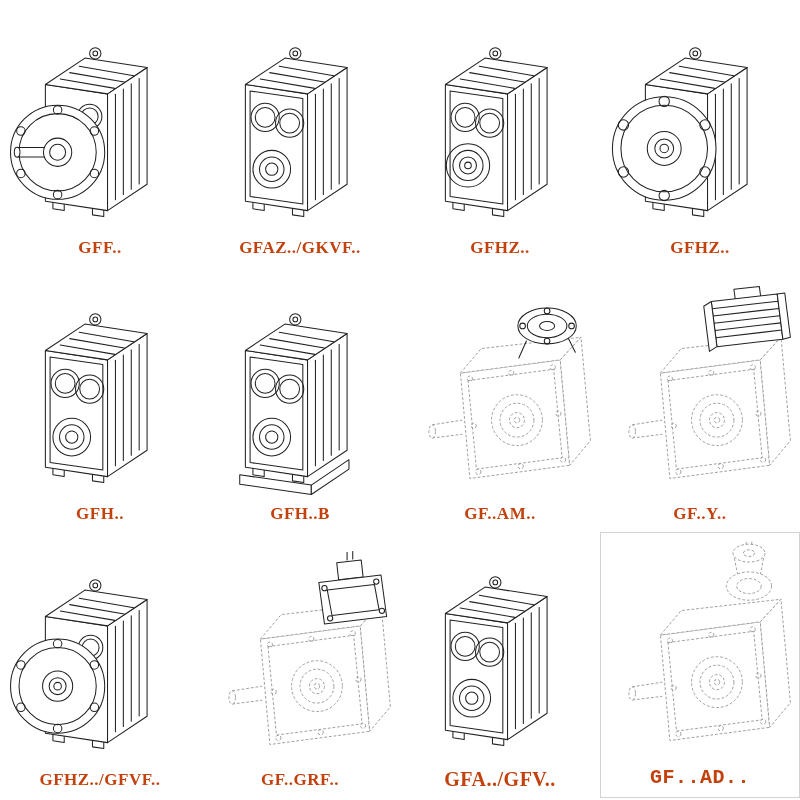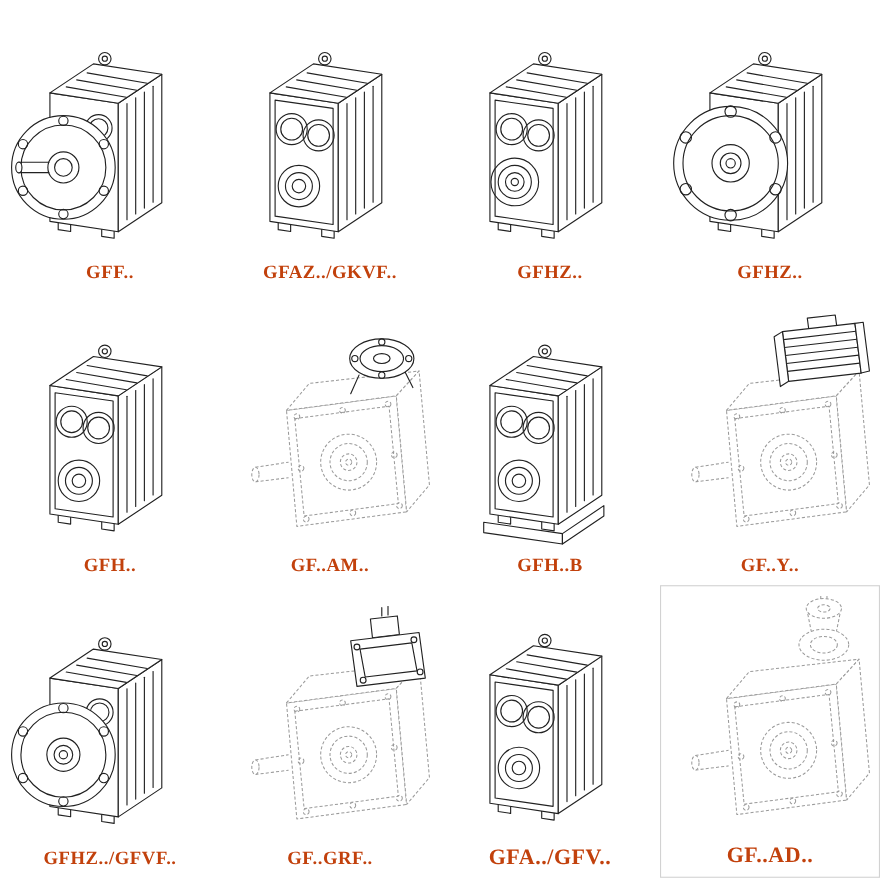--- a/index.html
+++ b/index.html
@@ -36,21 +36,21 @@
     color:#c2410c;
     text-align:left;
     line-height:1.1;
     margin-top:2px;
     white-space:nowrap;
   }
   
   .grid .cell:nth-child(11) .caption,
   .grid .cell:nth-child(12) .caption{font-size:20px;}
   
-  .cell-bordered{border:1px solid #d2d2d2;}
+  .cell-bordered{border:1px solid #d2d2d2;font-family:Liberation Mono, monospace;}
 </style>
 </head>
 <body>
 
 <div class="grid">
 
   <figure class="cell">
     <div class="drawing">
         <svg viewBox="0 0 200 240">
           <path d="M50,200 l12,1.8 0,10 -12,-1.8 Z" fill="none" stroke="#222222" stroke-width="1.1" stroke-linejoin="round" stroke-linecap="round"></path>
@@ -202,20 +202,52 @@
           <circle cx="63" cy="113" r="15" fill="none" stroke="#222222" stroke-width="1.1" stroke-linejoin="round" stroke-linecap="round"></circle>
           <circle cx="63" cy="113" r="10.5" fill="none" stroke="#222222" stroke-width="1.1" stroke-linejoin="round" stroke-linecap="round"></circle>
           <circle cx="89" cy="119" r="15" fill="none" stroke="#222222" stroke-width="1.1" stroke-linejoin="round" stroke-linecap="round"></circle>
           <circle cx="89" cy="119" r="10.5" fill="none" stroke="#222222" stroke-width="1.1" stroke-linejoin="round" stroke-linecap="round"></circle>
           <circle cx="70" cy="170" r="20" fill="none" stroke="#222222" stroke-width="1.1" stroke-linejoin="round" stroke-linecap="round"></circle>
           <circle cx="70" cy="170" r="13" fill="none" stroke="#222222" stroke-width="1.1" stroke-linejoin="round" stroke-linecap="round"></circle>
           <circle cx="70" cy="170" r="6.5" fill="none" stroke="#222222" stroke-width="1.1" stroke-linejoin="round" stroke-linecap="round"></circle>
         </svg>
       </div>
     <figcaption class="caption">GFH..</figcaption>
+  </figure>
+
+  <figure class="cell">
+    <div class="drawing">
+        <svg viewBox="0 0 200 240">
+          <path d="M50,200 l12,1.8 0,10 -12,-1.8 Z" fill="none" stroke="#222222" stroke-width="1.1" stroke-linejoin="round" stroke-linecap="round"></path>
+          <path d="M92,206.5 l12,1.8 0,10 -12,-1.8 Z" fill="none" stroke="#222222" stroke-width="1.1" stroke-linejoin="round" stroke-linecap="round"></path>
+          <path d="M42,78 L108,88 L108,212 L42,202 Z" fill="#fff" stroke="#222222" stroke-width="1.1" stroke-linejoin="round" stroke-linecap="round"></path>
+          <path d="M108,88 L150,60 L150,184 L108,212 Z" fill="#fff" stroke="#222222" stroke-width="1.1" stroke-linejoin="round" stroke-linecap="round"></path>
+          <path d="M42,78 L84,50 L150,60 L108,88 Z" fill="#fff" stroke="#222222" stroke-width="1.1" stroke-linejoin="round" stroke-linecap="round"></path>
+          <circle cx="95" cy="45" r="6" fill="none" stroke="#222222" stroke-width="1.1" stroke-linejoin="round" stroke-linecap="round"></circle>
+          <circle cx="95" cy="45" r="2.5" fill="none" stroke="#222222" stroke-width="1.1" stroke-linejoin="round" stroke-linecap="round"></circle>
+          <line x1="116.4" y1="88.4" x2="116.4" y2="200.4" fill="none" stroke="#222222" stroke-width="1.1" stroke-linejoin="round" stroke-linecap="round"></line>
+          <line x1="124.8" y1="82.8" x2="124.8" y2="194.8" fill="none" stroke="#222222" stroke-width="1.1" stroke-linejoin="round" stroke-linecap="round"></line>
+          <line x1="133.2" y1="77.2" x2="133.2" y2="189.2" fill="none" stroke="#222222" stroke-width="1.1" stroke-linejoin="round" stroke-linecap="round"></line>
+          <line x1="141.6" y1="71.6" x2="141.6" y2="183.6" fill="none" stroke="#222222" stroke-width="1.1" stroke-linejoin="round" stroke-linecap="round"></line>
+          <line x1="57.760000000000005" y1="72.16" x2="115.76" y2="82.16" fill="none" stroke="#222222" stroke-width="1.1" stroke-linejoin="round" stroke-linecap="round"></line>
+          <line x1="67.84" y1="65.44" x2="125.84" y2="75.44" fill="none" stroke="#222222" stroke-width="1.1" stroke-linejoin="round" stroke-linecap="round"></line>
+          <line x1="77.92" y1="58.72" x2="135.92000000000002" y2="68.72" fill="none" stroke="#222222" stroke-width="1.1" stroke-linejoin="round" stroke-linecap="round"></line>
+          <path d="M47,85 L103,93 L103,205 L47,197 Z" fill="none" stroke="#222222" stroke-width="1.1" stroke-linejoin="round" stroke-linecap="round"></path>
+          <circle cx="63" cy="113" r="15" fill="none" stroke="#222222" stroke-width="1.1" stroke-linejoin="round" stroke-linecap="round"></circle>
+          <circle cx="63" cy="113" r="10.5" fill="none" stroke="#222222" stroke-width="1.1" stroke-linejoin="round" stroke-linecap="round"></circle>
+          <circle cx="89" cy="119" r="15" fill="none" stroke="#222222" stroke-width="1.1" stroke-linejoin="round" stroke-linecap="round"></circle>
+          <circle cx="89" cy="119" r="10.5" fill="none" stroke="#222222" stroke-width="1.1" stroke-linejoin="round" stroke-linecap="round"></circle>
+          <circle cx="70" cy="170" r="20" fill="none" stroke="#222222" stroke-width="1.1" stroke-linejoin="round" stroke-linecap="round"></circle>
+          <circle cx="70" cy="170" r="13" fill="none" stroke="#222222" stroke-width="1.1" stroke-linejoin="round" stroke-linecap="round"></circle>
+          <circle cx="70" cy="170" r="6.5" fill="none" stroke="#222222" stroke-width="1.1" stroke-linejoin="round" stroke-linecap="round"></circle>
+          <path d="M36,210 L112,221 L112,231 L36,220 Z" fill="#fff" stroke="#222222" stroke-width="1.1" stroke-linejoin="round" stroke-linecap="round"></path>
+          <path d="M112,221 L152,194 L152,204 L112,231 Z" fill="#fff" stroke="#222222" stroke-width="1.1" stroke-linejoin="round" stroke-linecap="round"></path>
+        </svg>
+      </div>
+    <figcaption class="caption">GFH..B</figcaption>
   </figure>
 
   <figure class="cell">
     <div class="drawing">
         <svg viewBox="0 0 200 240">
           <line x1="28" y1="157" x2="60" y2="152" fill="none" stroke="#9a9a9a" stroke-width="1" stroke-dasharray="3 2" stroke-linejoin="round"></line>
           <line x1="28" y1="171" x2="60" y2="167" fill="none" stroke="#9a9a9a" stroke-width="1" stroke-dasharray="3 2" stroke-linejoin="round"></line>
           <ellipse cx="28" cy="164" rx="3.5" ry="7" fill="#fff" stroke="#9a9a9a" stroke-width="1" stroke-dasharray="3 2" stroke-linejoin="round"></ellipse>
           <path d="M58,102 L164,88 L174,200 L68,214 Z" fill="#fff" stroke="#9a9a9a" stroke-width="1" stroke-dasharray="3 2" stroke-linejoin="round"></path>
           <path d="M58,102 L80,76 L186,64 L164,88 Z" fill="#fff" stroke="#9a9a9a" stroke-width="1" stroke-dasharray="3 2" stroke-linejoin="round"></path>
@@ -243,52 +275,20 @@
           <circle cx="150" cy="36" r="3" fill="none" stroke="#222222" stroke-width="1.1" stroke-linejoin="round" stroke-linecap="round"></circle>
           <circle cx="150" cy="68" r="3" fill="none" stroke="#222222" stroke-width="1.1" stroke-linejoin="round" stroke-linecap="round"></circle>
         </svg>
       </div>
     <figcaption class="caption">GF..AM..</figcaption>
   </figure>
 
   <figure class="cell">
     <div class="drawing">
         <svg viewBox="0 0 200 240">
-          <path d="M50,200 l12,1.8 0,10 -12,-1.8 Z" fill="none" stroke="#222222" stroke-width="1.1" stroke-linejoin="round" stroke-linecap="round"></path>
-          <path d="M92,206.5 l12,1.8 0,10 -12,-1.8 Z" fill="none" stroke="#222222" stroke-width="1.1" stroke-linejoin="round" stroke-linecap="round"></path>
-          <path d="M42,78 L108,88 L108,212 L42,202 Z" fill="#fff" stroke="#222222" stroke-width="1.1" stroke-linejoin="round" stroke-linecap="round"></path>
-          <path d="M108,88 L150,60 L150,184 L108,212 Z" fill="#fff" stroke="#222222" stroke-width="1.1" stroke-linejoin="round" stroke-linecap="round"></path>
-          <path d="M42,78 L84,50 L150,60 L108,88 Z" fill="#fff" stroke="#222222" stroke-width="1.1" stroke-linejoin="round" stroke-linecap="round"></path>
-          <circle cx="95" cy="45" r="6" fill="none" stroke="#222222" stroke-width="1.1" stroke-linejoin="round" stroke-linecap="round"></circle>
-          <circle cx="95" cy="45" r="2.5" fill="none" stroke="#222222" stroke-width="1.1" stroke-linejoin="round" stroke-linecap="round"></circle>
-          <line x1="116.4" y1="88.4" x2="116.4" y2="200.4" fill="none" stroke="#222222" stroke-width="1.1" stroke-linejoin="round" stroke-linecap="round"></line>
-          <line x1="124.8" y1="82.8" x2="124.8" y2="194.8" fill="none" stroke="#222222" stroke-width="1.1" stroke-linejoin="round" stroke-linecap="round"></line>
-          <line x1="133.2" y1="77.2" x2="133.2" y2="189.2" fill="none" stroke="#222222" stroke-width="1.1" stroke-linejoin="round" stroke-linecap="round"></line>
-          <line x1="141.6" y1="71.6" x2="141.6" y2="183.6" fill="none" stroke="#222222" stroke-width="1.1" stroke-linejoin="round" stroke-linecap="round"></line>
-          <line x1="57.760000000000005" y1="72.16" x2="115.76" y2="82.16" fill="none" stroke="#222222" stroke-width="1.1" stroke-linejoin="round" stroke-linecap="round"></line>
-          <line x1="67.84" y1="65.44" x2="125.84" y2="75.44" fill="none" stroke="#222222" stroke-width="1.1" stroke-linejoin="round" stroke-linecap="round"></line>
-          <line x1="77.92" y1="58.72" x2="135.92000000000002" y2="68.72" fill="none" stroke="#222222" stroke-width="1.1" stroke-linejoin="round" stroke-linecap="round"></line>
-          <path d="M47,85 L103,93 L103,205 L47,197 Z" fill="none" stroke="#222222" stroke-width="1.1" stroke-linejoin="round" stroke-linecap="round"></path>
-          <circle cx="63" cy="113" r="15" fill="none" stroke="#222222" stroke-width="1.1" stroke-linejoin="round" stroke-linecap="round"></circle>
-          <circle cx="63" cy="113" r="10.5" fill="none" stroke="#222222" stroke-width="1.1" stroke-linejoin="round" stroke-linecap="round"></circle>
-          <circle cx="89" cy="119" r="15" fill="none" stroke="#222222" stroke-width="1.1" stroke-linejoin="round" stroke-linecap="round"></circle>
-          <circle cx="89" cy="119" r="10.5" fill="none" stroke="#222222" stroke-width="1.1" stroke-linejoin="round" stroke-linecap="round"></circle>
-          <circle cx="70" cy="170" r="20" fill="none" stroke="#222222" stroke-width="1.1" stroke-linejoin="round" stroke-linecap="round"></circle>
-          <circle cx="70" cy="170" r="13" fill="none" stroke="#222222" stroke-width="1.1" stroke-linejoin="round" stroke-linecap="round"></circle>
-          <circle cx="70" cy="170" r="6.5" fill="none" stroke="#222222" stroke-width="1.1" stroke-linejoin="round" stroke-linecap="round"></circle>
-          <path d="M36,210 L112,221 L112,231 L36,220 Z" fill="#fff" stroke="#222222" stroke-width="1.1" stroke-linejoin="round" stroke-linecap="round"></path>
-          <path d="M112,221 L152,194 L152,204 L112,231 Z" fill="#fff" stroke="#222222" stroke-width="1.1" stroke-linejoin="round" stroke-linecap="round"></path>
-        </svg>
-      </div>
-    <figcaption class="caption">GFH..B</figcaption>
-  </figure>
-
-  <figure class="cell">
-    <div class="drawing">
-        <svg viewBox="0 0 200 240">
           <line x1="28" y1="157" x2="60" y2="152" fill="none" stroke="#9a9a9a" stroke-width="1" stroke-dasharray="3 2" stroke-linejoin="round"></line>
           <line x1="28" y1="171" x2="60" y2="167" fill="none" stroke="#9a9a9a" stroke-width="1" stroke-dasharray="3 2" stroke-linejoin="round"></line>
           <ellipse cx="28" cy="164" rx="3.5" ry="7" fill="#fff" stroke="#9a9a9a" stroke-width="1" stroke-dasharray="3 2" stroke-linejoin="round"></ellipse>
           <path d="M58,102 L164,88 L174,200 L68,214 Z" fill="#fff" stroke="#9a9a9a" stroke-width="1" stroke-dasharray="3 2" stroke-linejoin="round"></path>
           <path d="M58,102 L80,76 L186,64 L164,88 Z" fill="#fff" stroke="#9a9a9a" stroke-width="1" stroke-dasharray="3 2" stroke-linejoin="round"></path>
           <path d="M164,88 L186,64 L196,174 L174,200 Z" fill="#fff" stroke="#9a9a9a" stroke-width="1" stroke-dasharray="3 2" stroke-linejoin="round"></path>
           <path d="M66,110 L157,98 L166,192 L75,204 Z" fill="none" stroke="#9a9a9a" stroke-width="1" stroke-dasharray="3 2" stroke-linejoin="round"></path>
           <circle cx="68" cy="108" r="2.8" fill="none" stroke="#9a9a9a" stroke-width="1" stroke-dasharray="3 2" stroke-linejoin="round"></circle>
           <circle cx="156" cy="96" r="2.8" fill="none" stroke="#9a9a9a" stroke-width="1" stroke-dasharray="3 2" stroke-linejoin="round"></circle>
           <circle cx="167" cy="194" r="2.8" fill="none" stroke="#9a9a9a" stroke-width="1" stroke-dasharray="3 2" stroke-linejoin="round"></circle>

